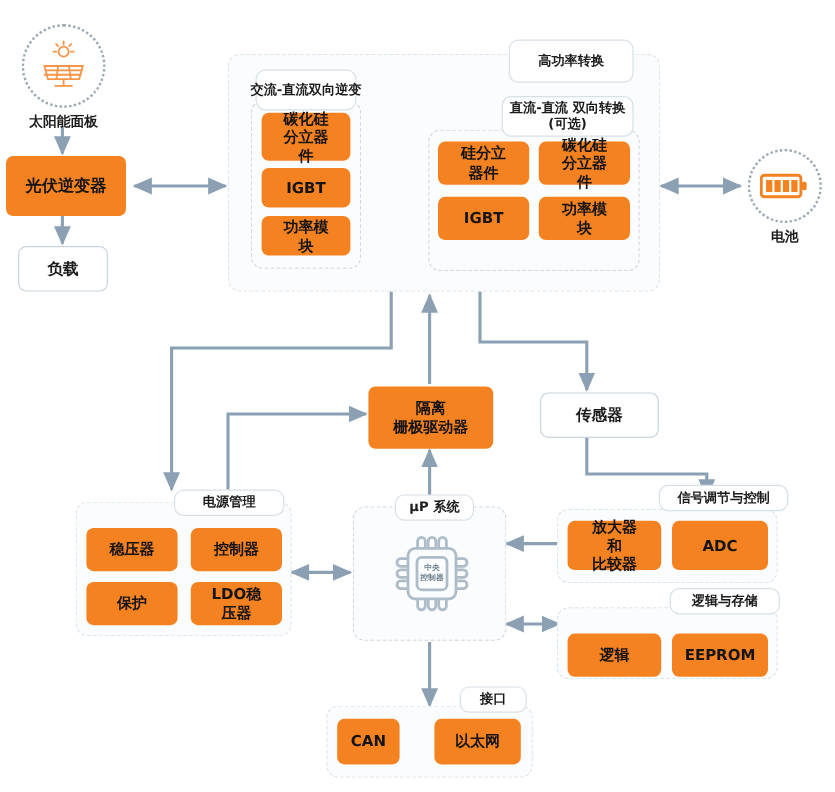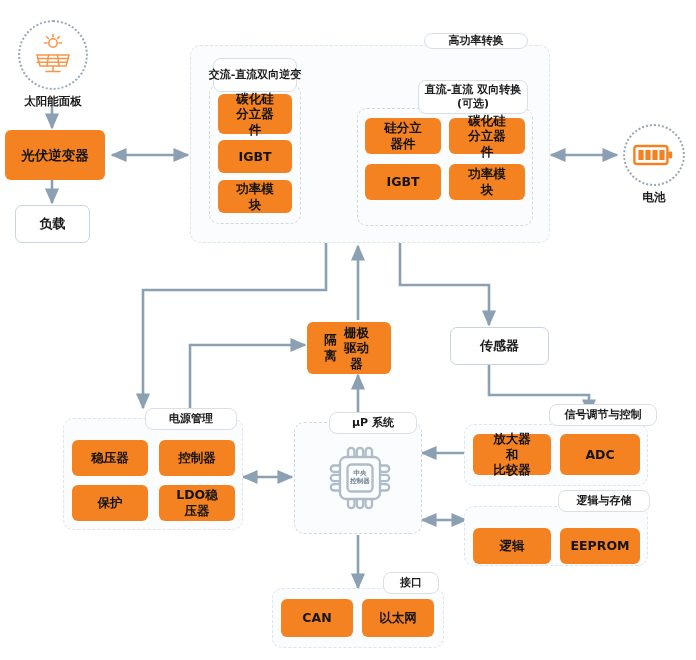--- a/index.html
+++ b/index.html
@@ -195,21 +195,21 @@
 
   <div class="node orange big" style="left:5px; top:130px; width:100px; height:50px;">
     <span>光伏逆变器</span>
   </div>
 
   <div class="node outline" style="left:15px; top:205px; width:75px; height:38px;">
     <span>负载</span>
   </div>
 
   <div class="node group-solidish" style="left:190px; top:45px; width:360px; height:198px;"></div>
-  <div class="pill" style="left:424px; top:33px; width:104px; height:16px;">
+  <div class="pill" style="left:424px; top:33px; width:104px; height:36px;">
     <span>高功率转换</span>
   </div>
 
   <div class="node group-dashed" style="left:209px; top:84px; width:92px; height:140px;"></div>
   <div class="pill" style="left:213px; top:58px; width:84px; height:34px; flex-direction:row;">
     <span>交流-直流</span>
     <span>双向逆变</span>
   </div>
   <div class="node orange" style="left:218px; top:94px; width:74px; height:40px; flex-direction:column;">
     <span>碳化硅</span>
@@ -252,21 +252,21 @@
         <rect x="19.4" y="9" width="5.2" height="10"></rect>
         <rect x="26.4" y="9" width="5.2" height="10"></rect>
         <rect x="35.2" y="10.5" width="4" height="7" rx="1.4"></rect>
       </g>
     </svg>
   </div>
   <div class="node" style="left:601px; top:190px; width:106px;">
     <div class="caption">电池</div>
   </div>
 
-  <div class="node orange" style="left:307px; top:322px; width:84px; height:52px; flex-direction:row;">
+  <div class="node orange" style="left:307px; top:322px; width:104px; height:52px; flex-direction:column;">
     <span>隔离</span>
     <span>栅极驱动器</span>
   </div>
 
   <div class="node outline" style="left:450px; top:327px; width:99px; height:38px;">
     <span>传感器</span>
   </div>
 
   <div class="node group-solidish" style="left:63px; top:418px; width:180px; height:112px;"></div>
   <div class="pill" style="left:145px; top:408px; width:92px; height:22px;">
@@ -279,21 +279,21 @@
     <span>控制器</span>
   </div>
   <div class="node orange" style="left:72px; top:485px; width:76px; height:36px;">
     <span>保护</span>
   </div>
   <div class="node orange" style="left:159px; top:485px; width:76px; height:36px;justify-content:flex-end;">
     <span>LDO稳压器</span>
   </div>
 
   <div class="node group-dashed" style="left:294px; top:422px; width:128px; height:112px; background:#fbfcfd;"></div>
-  <div class="pill" style="left:329px; top:412px; width:88px; height:22px;">
+  <div class="pill" style="left:329px; top:412px; width:66px; height:22px;">
     <span>µP 系统</span>
   </div>
   <div class="node" style="left:325px; top:442px; width:70px; height:72px;">
     <svg width="70" height="72" viewBox="0 0 70 72">
       <g fill="none" stroke="#adbcc8" stroke-width="2.3" stroke-linejoin="round">
         <rect x="15" y="15" width="40" height="42" rx="6"></rect>
         <rect x="22.5" y="22.5" width="25" height="27" rx="4"></rect>
 
         <path d="M23,15 L23,9 a3.2,3.2 0 0 1 6.4,0 L29.4,15"></path>
         <path d="M31.8,15 L31.8,9 a3.2,3.2 0 0 1 6.4,0 L38.2,15"></path>
@@ -338,20 +338,20 @@
     <span>逻辑</span>
   </div>
   <div class="node orange" style="left:560px; top:528px; width:80px; height:36px;">
     <span>EEPROM</span>
   </div>
 
   <div class="node group-solidish" style="left:272px; top:588px; width:172px; height:60px;"></div>
   <div class="pill" style="left:383px; top:572px; width:56px; height:22px;">
     <span>接口</span>
   </div>
-  <div class="node orange" style="left:281px; top:599px; width:72px; height:38px;text-align:center;">
+  <div class="node orange" style="left:281px; top:599px; width:52px; height:38px;text-align:center;">
     <span>CAN</span>
   </div>
   <div class="node orange" style="left:362px; top:599px; width:72px; height:38px;">
     <span>以太网</span>
   </div>
 
 </div>
 
 </body></html>

